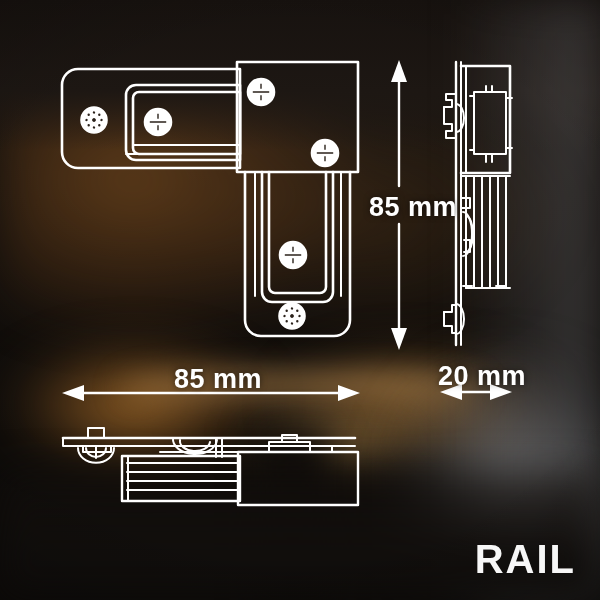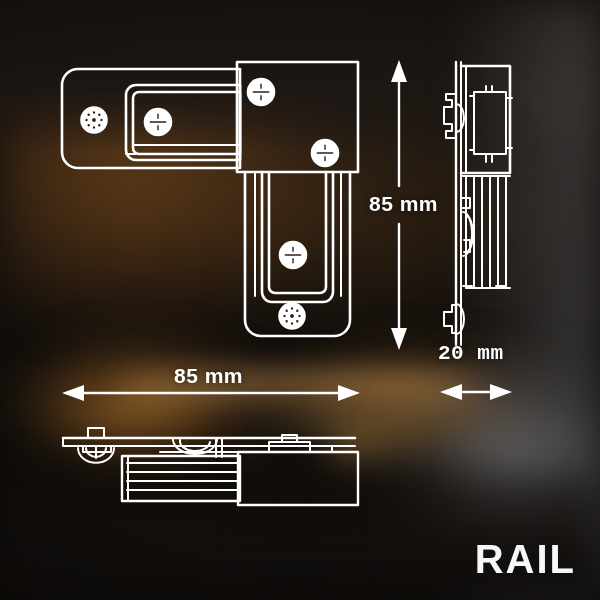--- a/index.html
+++ b/index.html
@@ -79,28 +79,28 @@
     position:absolute;inset:0;
     background:radial-gradient(125% 95% at 50% 48%, rgba(0,0,0,0) 45%, rgba(0,0,0,0.45) 100%);
   }
   
   #art{position:absolute;inset:0;}
   
   .dim{
     position:absolute;
     color:#fff;
     font-weight:bold;
-    font-size:21px;
+    font-size:27px;
     letter-spacing:0.5px;
     white-space:nowrap;
     text-shadow:0 0 6px rgba(0,0,0,0.55);
   }
   #dim-v-label{left:369px;top:192px;}
   #dim-h-label{left:174px;top:364px;}
-  #dim-d-label{left:438px;top:342px;font-family:Liberation Mono, monospace;}
+  #dim-d-label{left:438px;top:361px;}
   
   #brand{
     position:absolute;
     right:24px;bottom:18px;
     color:#fff;
     font-size:40px;
     font-weight:700;
     letter-spacing:2px;
     font-family:"Liberation Sans",sans-serif;
     opacity:0.97;

